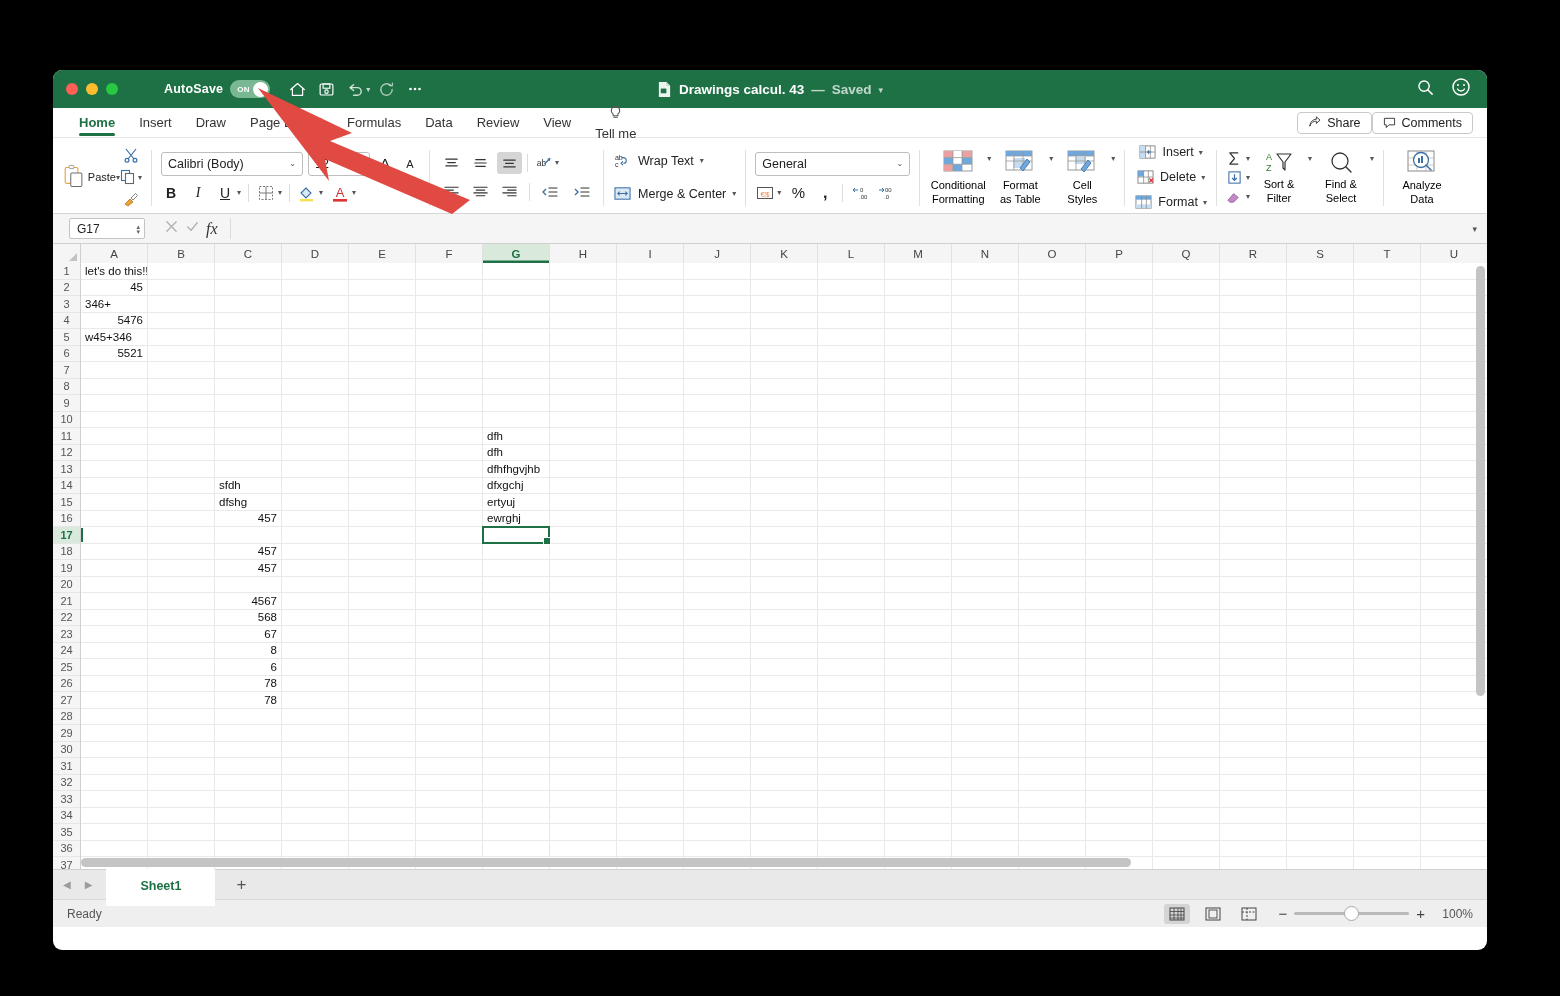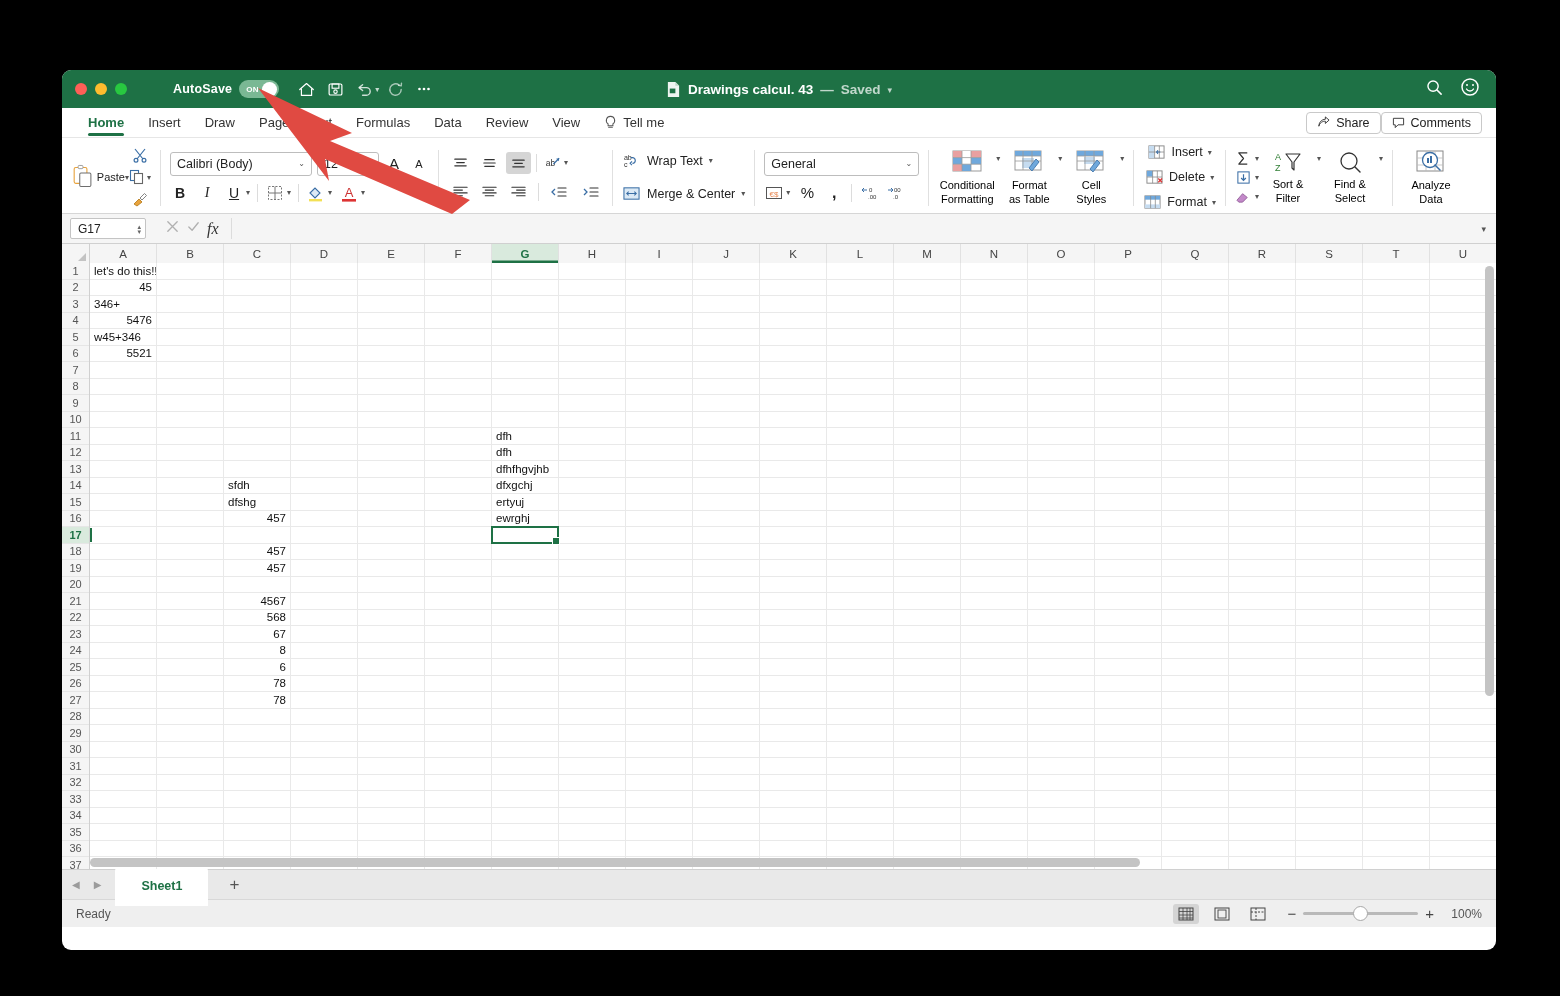--- a/index.html
+++ b/index.html
@@ -6,21 +6,21 @@
   html, body {
     width: 1560px; height: 996px;
     background: #000;
     font-family: "Liberation Sans", sans-serif;
     overflow: hidden;
   }
   #screen { position: relative; width: 1560px; height: 996px; background: #000; }
 
   
   #window {
-    position: absolute; left: 62px; top: 70px;
+    position: absolute; left: 53px; top: 70px;
     width: 1434px; height: 880px;
     background: #ffffff;
     border-radius: 9px;
     overflow: hidden;
     box-shadow: 0 10px 40px rgba(0,0,0,0.5);
   }
 
   
   .titlebar {
     position: relative;
@@ -75,21 +75,21 @@
   }
   .tab {
     font-size: 13px; color: #333; padding: 0 12px; height: 30px;
     display: flex; align-items: center; position: relative;
   }
   .tab.active { color: #1e7145; font-weight: bold; }
   .tab.active::after {
     content:""; position: absolute; left: 12px; right: 12px; bottom: 2px;
     height: 2.5px; background: #1e7145; border-radius: 2px;
   }
-  .tellme { display: flex; align-items: center; gap: 6px; padding: 0 12px; font-size: 13px; color:#333; }
+  .tellme { display: flex; align-items: center; gap: 6px; padding: 0 12px; font-size: 13px; color:#333;flex-direction:column; }
 
   .share-group { margin-left: auto; display: flex; margin-right: 14px; }
   .pill {
     display: flex; align-items: center; gap: 6px;
     border: 1px solid #c9c9c9; border-radius: 4px;
     padding: 3px 10px; font-size: 12.5px; color: #222; background:#fff;
     height: 22px;
   }
 
   
@@ -139,21 +139,21 @@
 
   .editcol { display:flex; flex-direction:column; gap:4px; }
   .editrow { display:flex; align-items:center; gap:3px; }
 
   
   .formulabar {
     height: 30px; background: #f5f5f5; display: flex; align-items: center;
     border-bottom: 1px solid #d0d0d0;
   }
   .namebox {
-    width: 76px; height: 21px; margin-left: 8px; background: #fff;
+    width: 76px; height: 21px; margin-left: 16px; background: #fff;
     border: 1px solid #c4c4c4; border-radius: 2px;
     display: flex; align-items: center; justify-content: space-between;
     padding: 0 4px 0 7px; font-size: 12px; color: #222;
   }
   .spin { display:flex; flex-direction:column; line-height:5px; font-size:7px; color:#666; }
   .fbtns { display:flex; align-items:center; gap:6px; margin-left: 19px; color:#adadad; }
   .fxlabel { font-style: italic; font-family:"Liberation Serif", serif; font-size: 16px; color:#333; }
   .fbar-input { flex:1; height:21px; margin: 0 8px 0 12px; border-left:1px solid #dcdcdc; padding-left:8px; font-size:12px; color:#222; display:flex; align-items:center;}
   .fbar-caret { margin-right: 10px; font-size: 9px; color: #555; }
 
@@ -217,21 +217,21 @@
   .hthumb { position:absolute; left:0; width: 1050px; height:9px; background:#c4c4c4; border-radius:5px; }
 
   
   .sheetbar {
     height: 30px; background: #e9e9e9; display:flex; align-items:center;
     border-top: 1px solid #d0d0d0; padding-left: 10px; gap: 2px;
   }
   .navarrows { display:flex; gap: 14px; margin-right: 12px; color:#9b9b9b; font-size:10px; }
   .sheettab {
     background: #fff; border-radius: 5px 5px 0 0; height: 40px;
-    display:flex; align-items:center; padding: 0 26px;
+    display:flex; align-items:center; padding: 0 34px;
     font-size: 12.5px; color:#1e7145; font-weight:bold;
     margin-top: 2px;
   }
   .addsheet { font-size:17px; color:#555; margin-left: 14px; width:20px; text-align:center; }
 
   
   .statusbar {
     height: 28px; background: #efefef; display:flex; align-items:center;
     border-top: 1px solid #d8d8d8; padding: 0 14px;
     font-size: 12px; color:#555;

